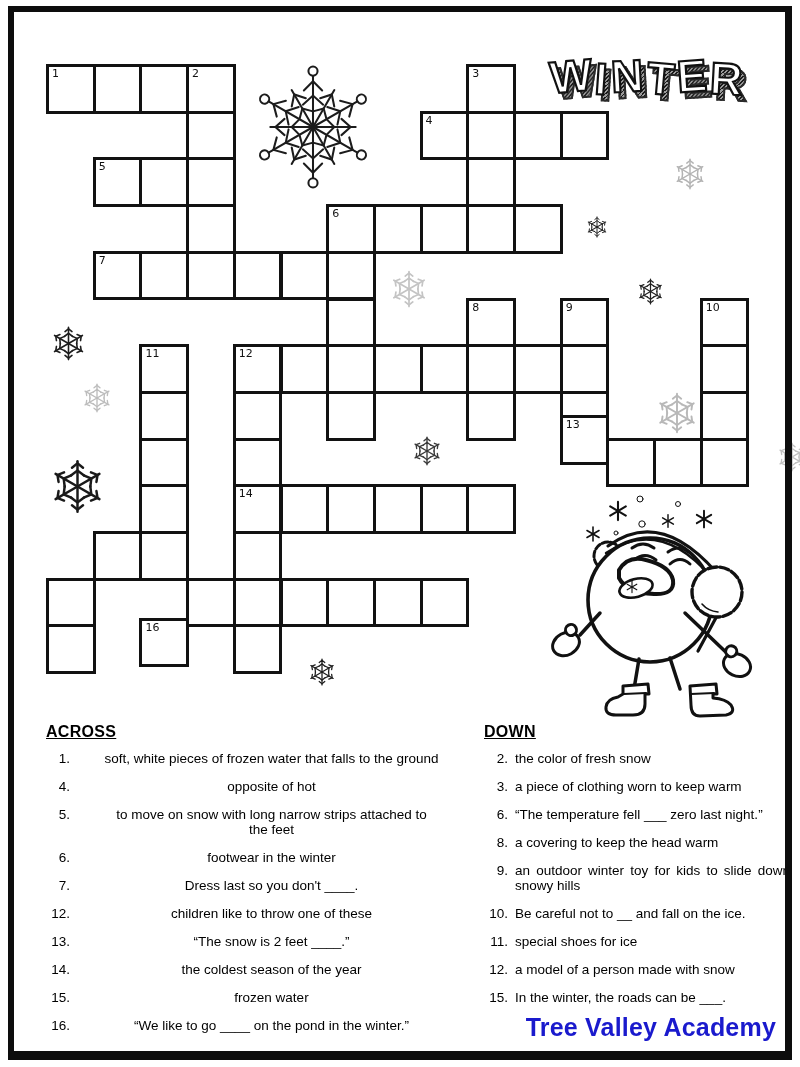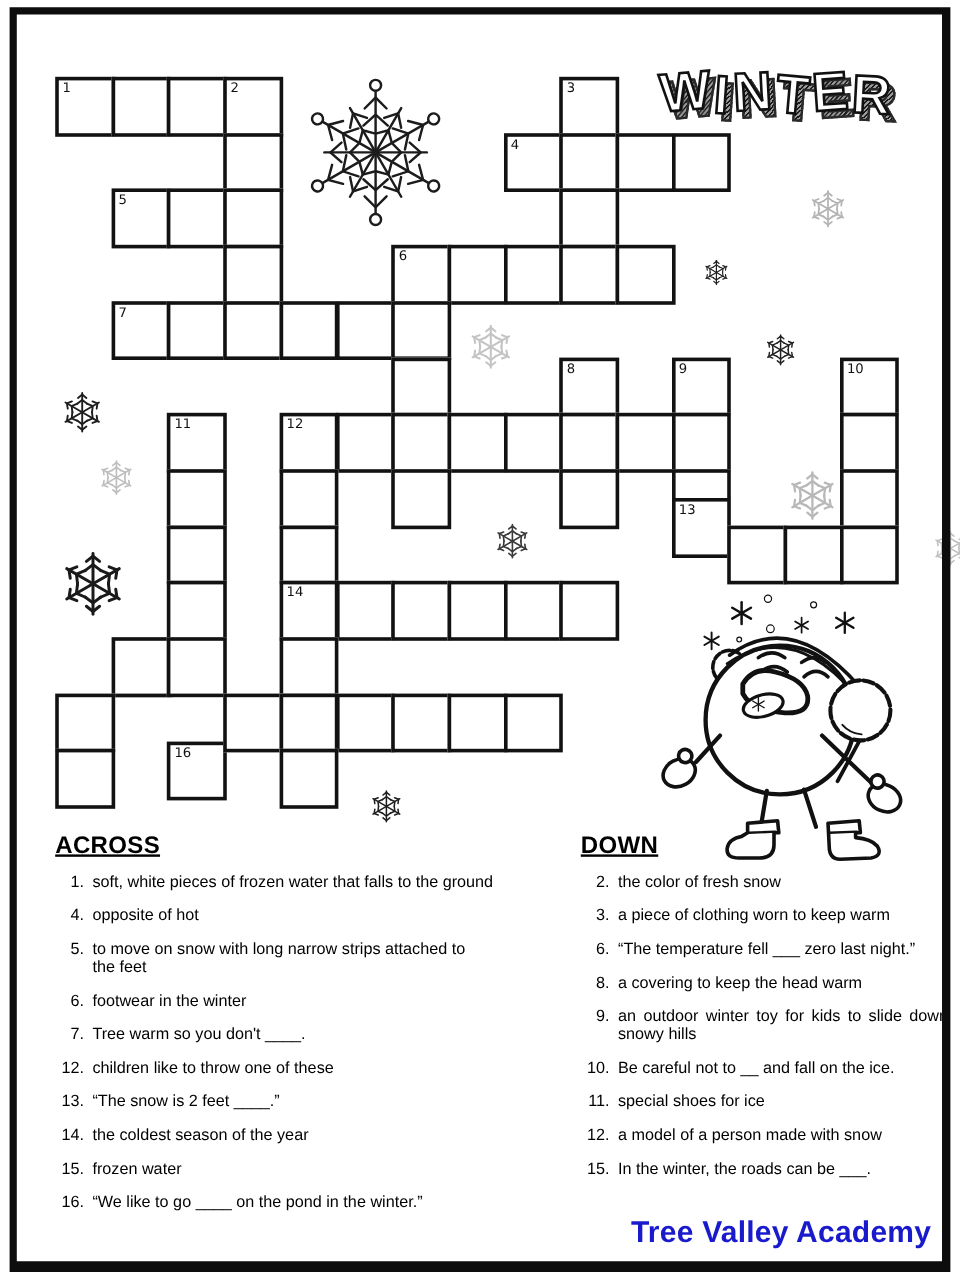--- a/index.html
+++ b/index.html
@@ -26,26 +26,26 @@
   
   .cell{position:absolute;width:49.7px;height:49.7px;box-sizing:border-box;
         border:3px solid #121212;background:#fff;z-index:4;}
   .cell .num{position:absolute;left:3px;top:1px;font-size:11px;line-height:12px;
         font-family:"DejaVu Sans",sans-serif;color:#111;}
 
   
   .clues{position:absolute;z-index:6;}
   .clues-across{left:46px;top:694px;width:420px;}
   .clues-down{left:484px;top:694px;width:306px;}
-  .clue-heading{font-size:20px;font-weight:bold;text-decoration:underline;
-        letter-spacing:.3px;margin-bottom:11px;}
+  .clue-heading{font-size:16px;font-weight:bold;text-decoration:underline;
+        letter-spacing:.3px;margin-bottom:11px;margin-top:29px;}
   .clue-row{display:flex;margin-bottom:13.6px;}
   .clue-num{width:24px;text-align:right;flex:none;font-size:13.5px;line-height:14.5px;}
   .clue-text{margin-left:7px;font-size:13.5px;line-height:14.5px;white-space:pre-line;}
-  .clues-across .clue-text{width:396px;}
+  .clues-across .clue-text{width:396px;text-align:center;}
   .clues-down .clue-text{width:276px;text-align:justify;}
 
   
   .branding{position:absolute;right:24px;top:1013px;font-size:25px;font-weight:bold;
         letter-spacing:.2px;z-index:6;}
 
   .flake{position:absolute;z-index:1;}
   .snowman{position:absolute;left:520px;top:488px;z-index:5;}
 </style>
 </head>
@@ -337,21 +337,21 @@
         <div class="clue-num">5.</div>
         <div class="clue-text">to move on snow with long narrow strips attached to
 the feet</div>
       </div>
       <div class="clue-row">
         <div class="clue-num">6.</div>
         <div class="clue-text">footwear in the winter</div>
       </div>
       <div class="clue-row">
         <div class="clue-num">7.</div>
-        <div class="clue-text">Tree warm so you don't ____.</div>
+        <div class="clue-text">Dress last so you don't ____.</div>
       </div>
       <div class="clue-row">
         <div class="clue-num">12.</div>
         <div class="clue-text">children like to throw one of these</div>
       </div>
       <div class="clue-row">
         <div class="clue-num">13.</div>
         <div class="clue-text">“The snow is 2 feet ____.”</div>
       </div>
       <div class="clue-row">

